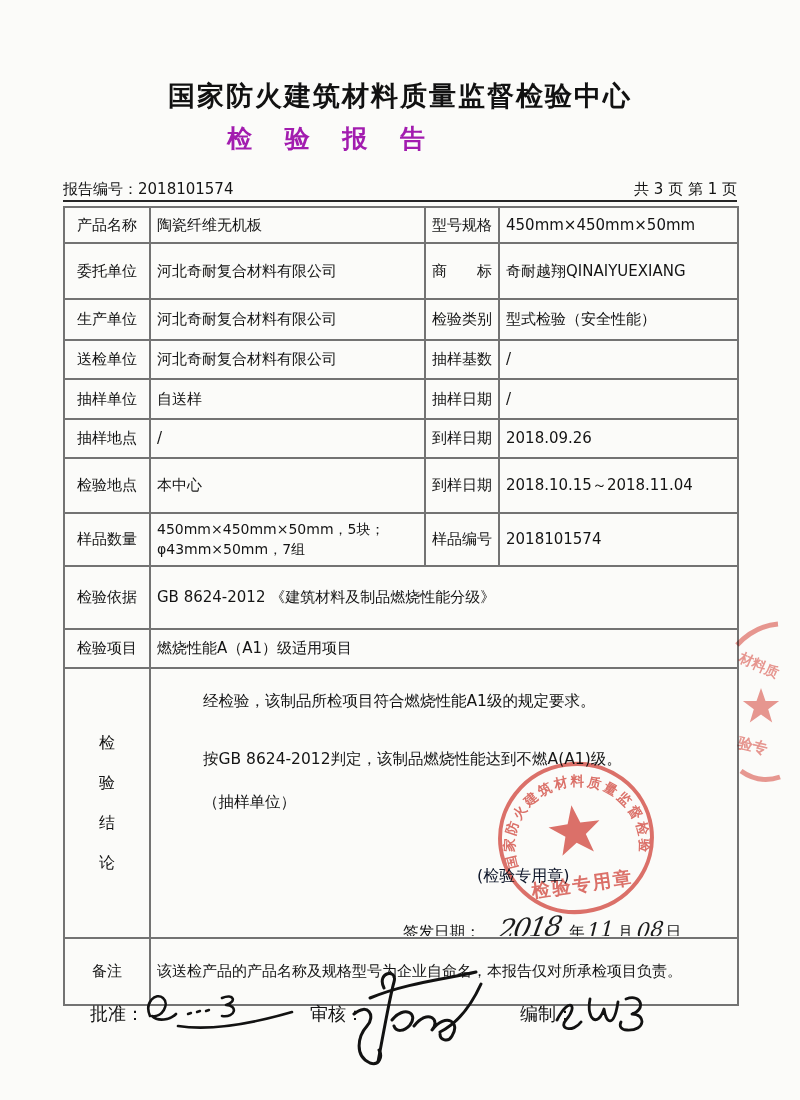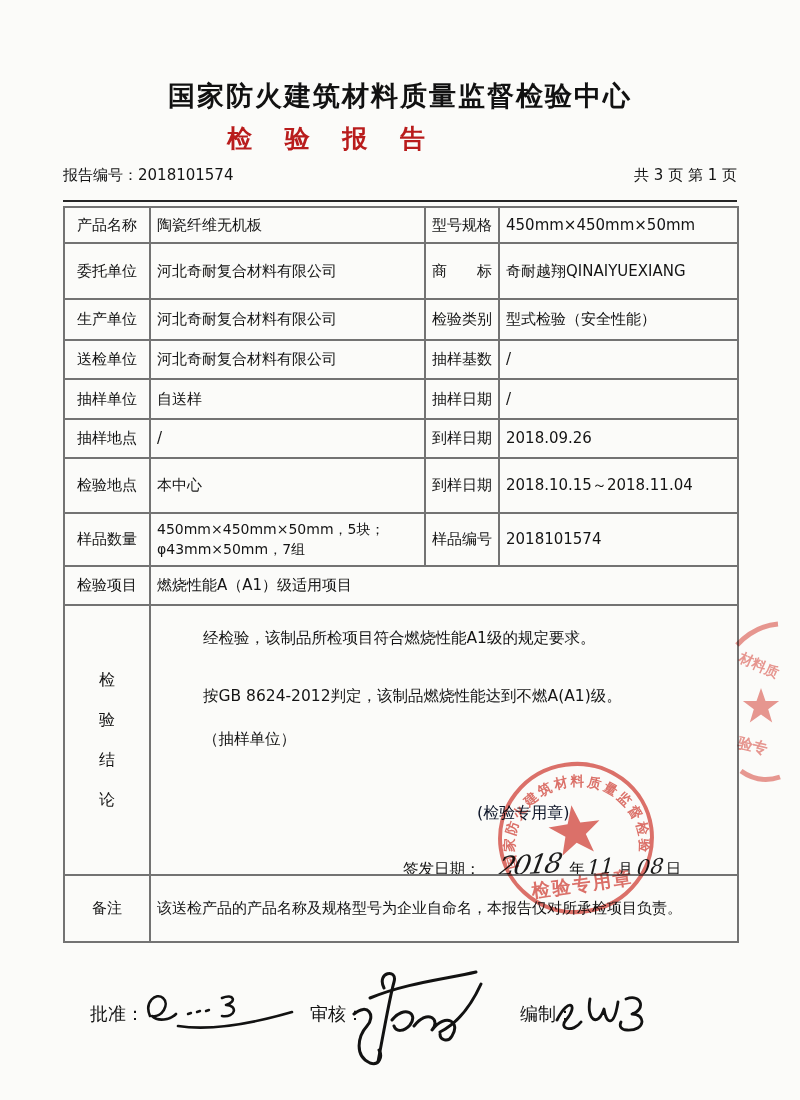--- a/index.html
+++ b/index.html
@@ -8,41 +8,41 @@
     background:#fbfbf9; overflow:hidden;
     font-family:"DejaVu Sans","Liberation Sans",sans-serif;
     color:#171717;
   }
   .org-title {
     position:absolute; top:78px; left:0; width:800px; text-align:center;
     font-size:27px; font-weight:bold; letter-spacing:2px; color:#111;
   }
   .doc-title {
     position:absolute; top:122px; left:0; width:652px; text-align:center;
-    font-size:25px; font-weight:bold; letter-spacing:12px; text-indent:12px; color:#b91c1c;
+    font-size:25px; font-weight:bold; letter-spacing:12px; text-indent:12px; color:#a21caf;
   }
   .meta {
-    position:absolute; top:166px; left:63px; width:674px;
+    position:absolute; top:180px; left:63px; width:674px;
     display:flex; justify-content:space-between; font-size:15px; color:#141414;
   }
   .rule { position:absolute; top:200px; left:63px; width:674px; height:2px; background:#262626; }
   table.rpt {
     position:absolute; top:206px; left:63px; width:674px;
     border-collapse:collapse; table-layout:fixed;
   }
   table.rpt td {
     border:2px solid #737373; font-size:15px; color:#141414;
     padding:6px 6px; line-height:1.4; overflow:hidden;
   }
   td.lbl { text-align:center; padding:2px 1px; }
   td.val { text-align:left; padding-left:8px; }
   td.ccl-label { vertical-align:middle; }
   .vstack { display:flex; flex-direction:column; align-items:center; justify-content:center; height:100%; }
   .vstack div { line-height:40px; font-size:16px; }
-  td.ccl { position:relative; vertical-align:top; }
+  td.ccl { position:relative; vertical-align:top;border-radius:13px; }
   .cp { margin:0; padding-left:46px; font-size:15.5px; color:#141414; }
   .cp1 { margin-top:16px; }
   .cp2 { margin-top:36px; }
   .cp3 { margin-top:21px; }
   .seal-caption { position:absolute; left:326px; top:196px; font-size:16px; color:#0f172a; }
   .issue-line { position:absolute; left:252px; top:240px; font-size:15.5px; white-space:nowrap; color:#141414; }
   .hand {
     font-family:"DejaVu Serif","Liberation Serif",serif; font-style:italic;
     display:inline-block; color:#1b1b1b;
   }
@@ -121,20 +121,24 @@
       <td class="lbl">检验地点</td>
       <td class="val">本中心</td>
       <td class="lbl">到样日期</td>
       <td class="val">2018.10.15～2018.11.04</td>
     </tr>
     <tr style="height:52px">
       <td class="lbl">样品数量</td>
       <td class="val" style="font-size:14px">450mm×450mm×50mm，5块；φ43mm×50mm，7组</td>
       <td class="lbl">样品编号</td>
       <td class="val">2018101574</td>
+    </tr>
+    <tr style="height:63px">
+      <td class="lbl">检验依据</td>
+      <td class="val" colspan="3">GB 8624-2012 《建筑材料及制品燃烧性能分级》</td>
     </tr>
     <tr style="height:39px">
       <td class="lbl">检验项目</td>
       <td class="val" colspan="3">燃烧性能A（A1）级适用项目</td>
     </tr>
     <tr style="height:270px">
       <td class="lbl ccl-label">
         <div class="vstack">
           <div>检</div>
           <div>验</div>

